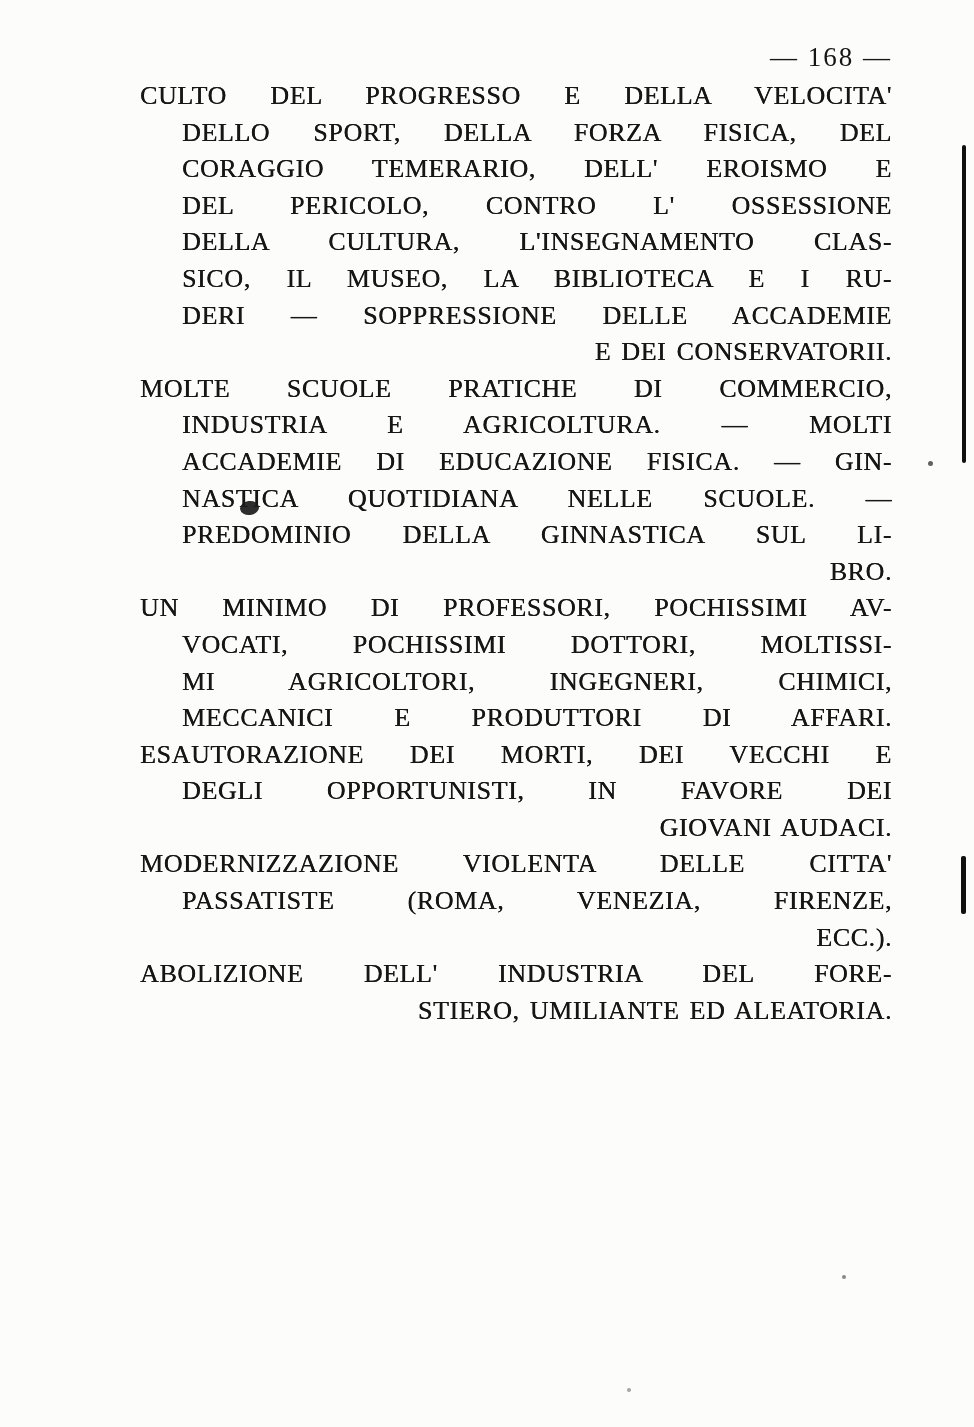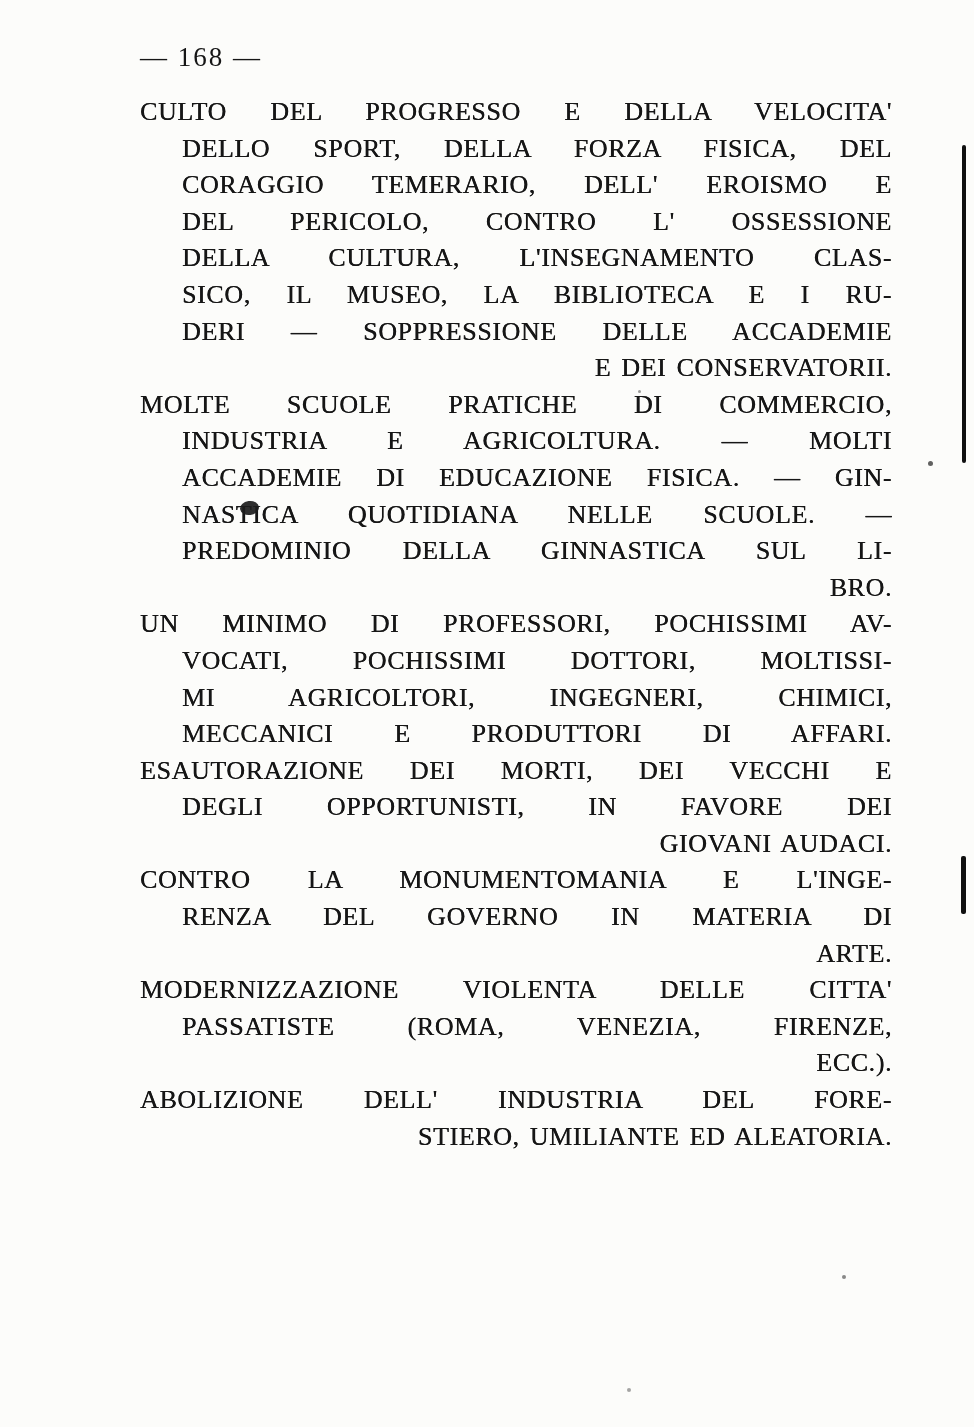--- a/index.html
+++ b/index.html
@@ -22,25 +22,25 @@
     inset: 0;
     background: var(--paper);
   }
   .text-block {
     position: absolute;
     left: 140px;
     top: 38px;
     width: 752px;
   }
   .pageno {
-    text-align: left;
+    text-align: right;
     font-size: 27px;
     line-height: 38px;
     letter-spacing: 2px;
-    margin-bottom: 18px;
+    margin-bottom: 2px;
     color: var(--ink);
   }
   .para { margin: 0; }
   .line {
     font-size: 26px;
     line-height: 36.6px;
     letter-spacing: 0.6px;
     word-spacing: 3px;
     white-space: normal;
     text-shadow: 0.3px 0 0 currentColor;
@@ -113,25 +113,20 @@
           <div class="line cont just">VOCATI, POCHISSIMI DOTTORI, MOLTISSI-</div>
           <div class="line cont just">MI AGRICOLTORI, INGEGNERI, CHIMICI,</div>
           <div class="line cont just">MECCANICI E PRODUTTORI DI AFFARI.</div>
         </div>
         <div class="para">
           <div class="line just">ESAUTORAZIONE DEI MORTI, DEI VECCHI E</div>
           <div class="line cont just">DEGLI OPPORTUNISTI, IN FAVORE DEI</div>
           <div class="line cont">GIOVANI AUDACI.</div>
         </div>
         <div class="para">
-          <div class="line just">CONTRO LA MONUMENTOMANIA E L'INGE-</div>
-          <div class="line cont just">RENZA DEL GOVERNO IN MATERIA DI</div>
-          <div class="line cont">ARTE.</div>
-        </div>
-        <div class="para">
           <div class="line just">MODERNIZZAZIONE VIOLENTA DELLE CITTA'</div>
           <div class="line cont just">PASSATISTE (ROMA, VENEZIA, FIRENZE,</div>
           <div class="line cont">ECC.).</div>
         </div>
         <div class="para">
           <div class="line just">ABOLIZIONE DELL' INDUSTRIA DEL FORE-</div>
           <div class="line cont">STIERO, UMILIANTE ED ALEATORIA.</div>
         </div>
       </div>
   </div>

